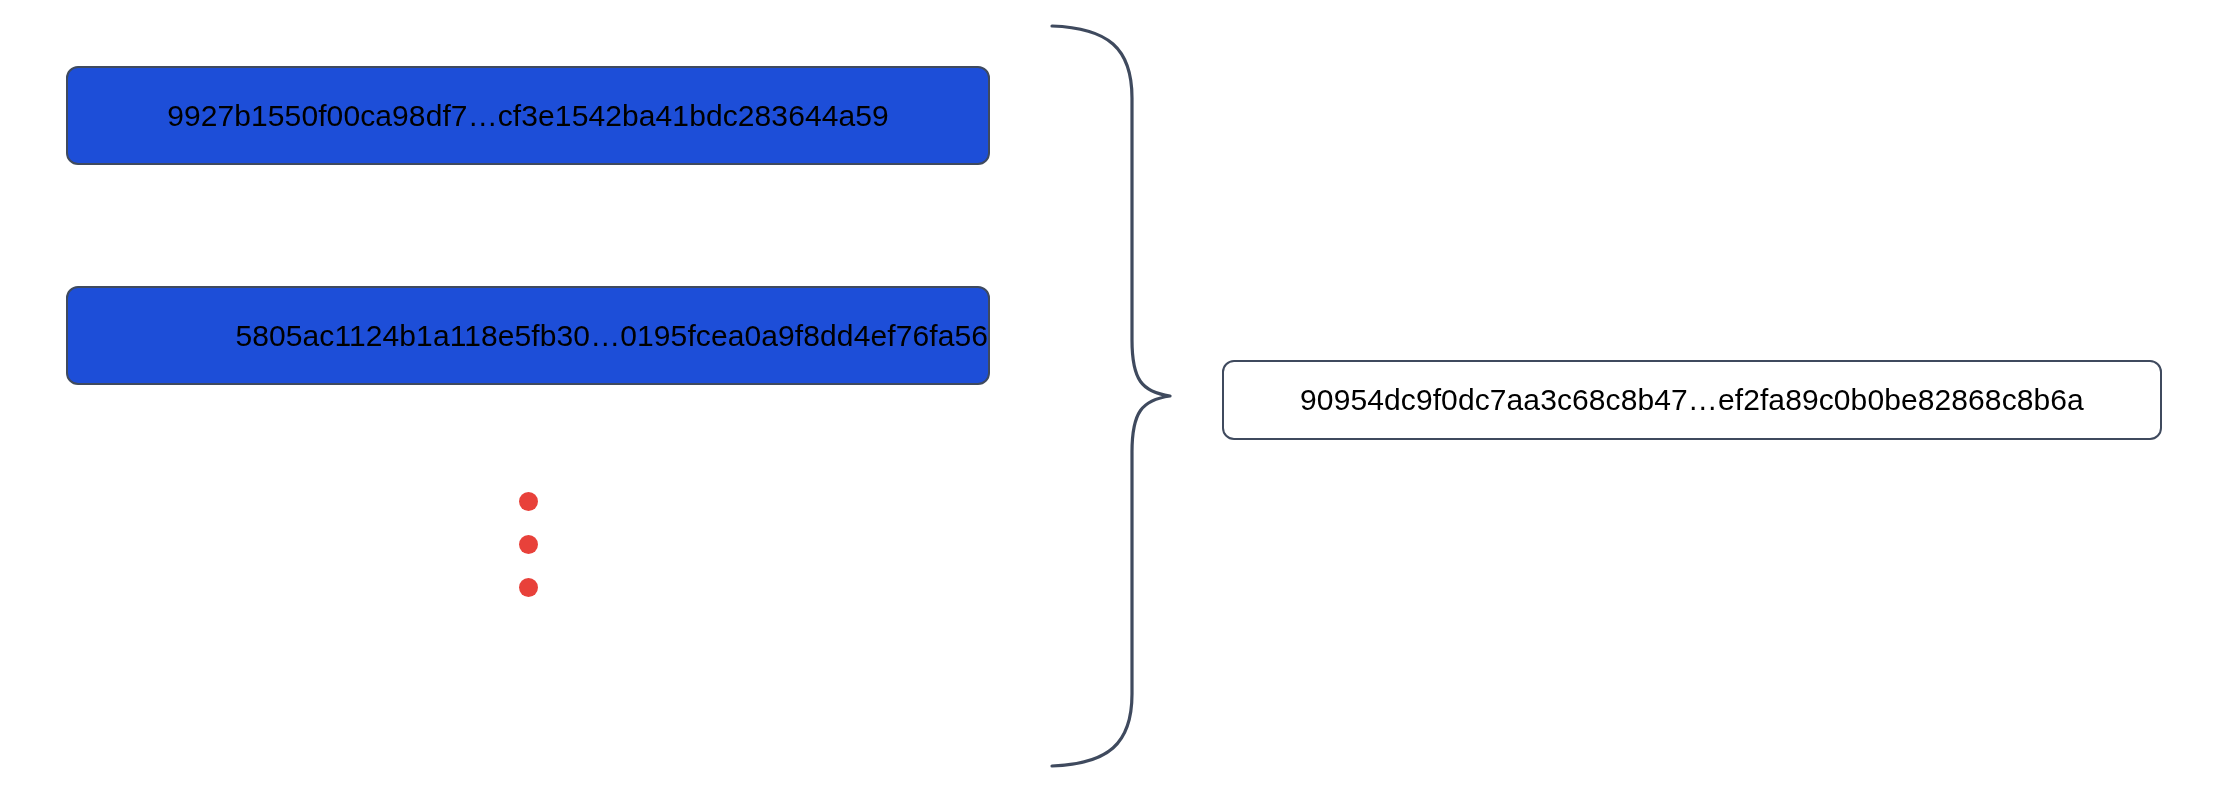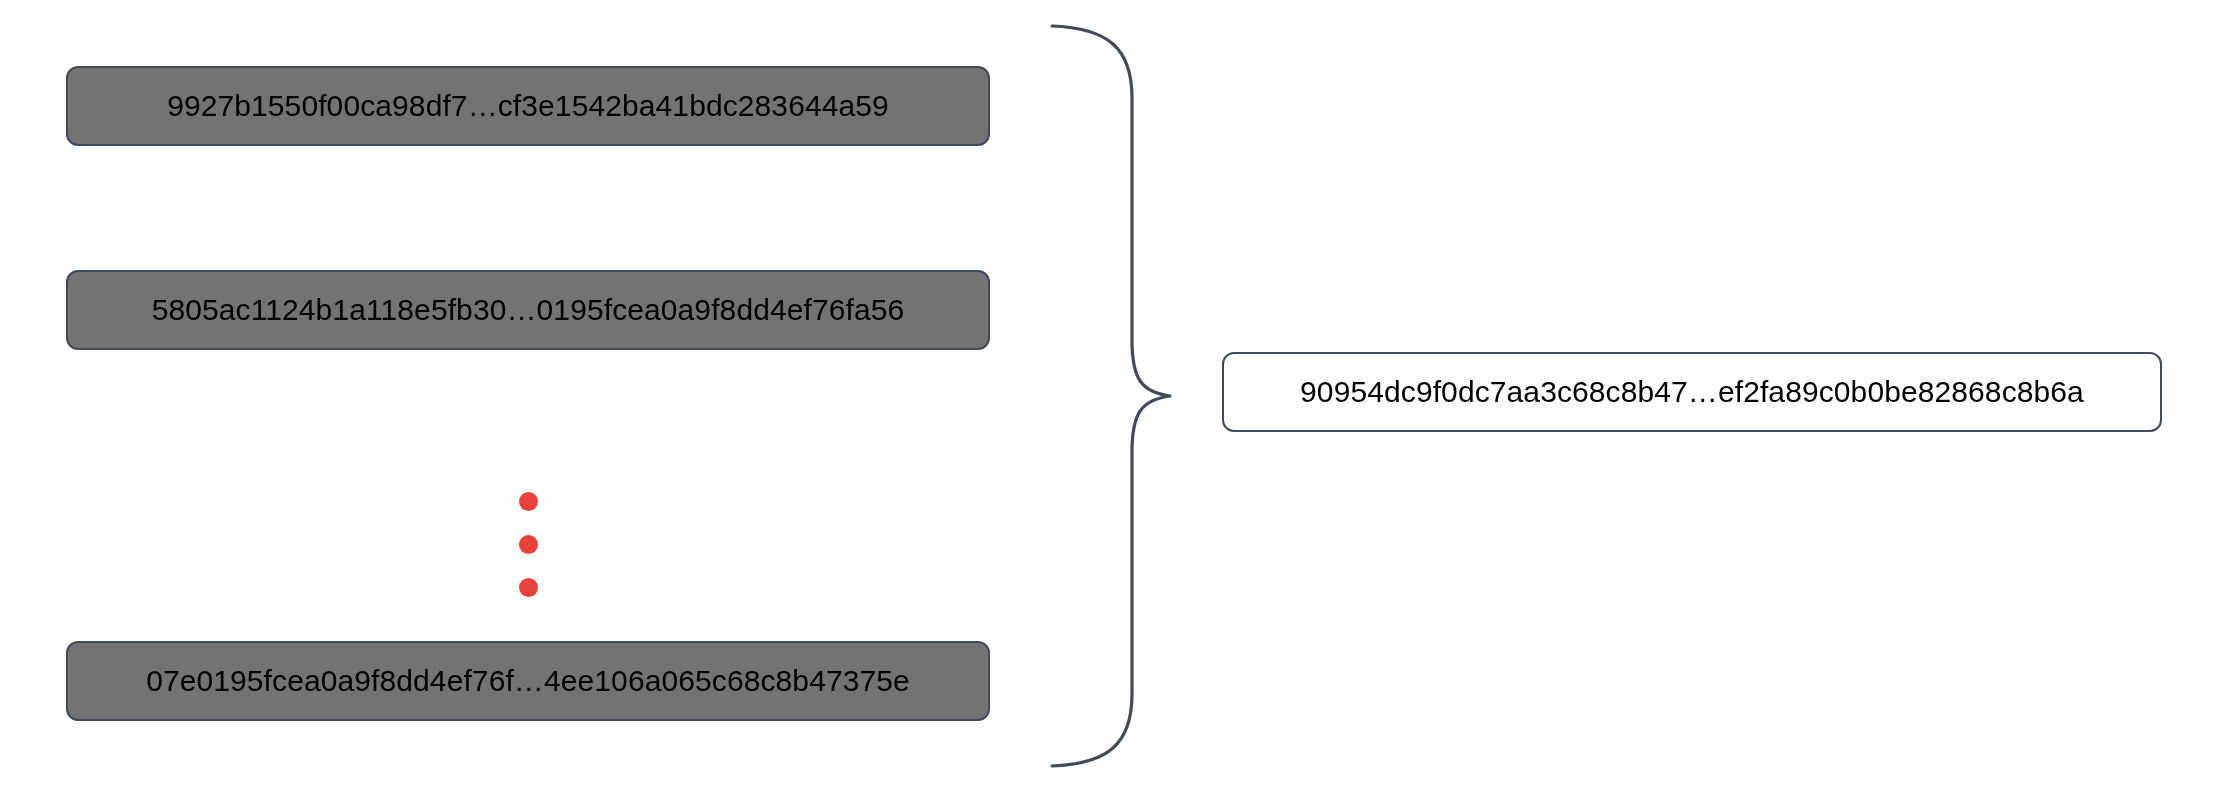--- a/index.html
+++ b/index.html
@@ -16,41 +16,41 @@
     height: 792px;
     background: #ffffff;
     overflow: hidden;
   }
 
   
   .hash-box {
     position: absolute;
     box-sizing: border-box;
     width: 924px;
-    height: 80px;
+    height: 99px;
     left: 66px;
     border: 2.6px solid #3f4a5e;
     border-radius: 12px;
-    background: #737373;
+    background: #1d4ed8;
     display: flex;
     align-items: center;
     justify-content: center;
   }
   .hash-box .hash-text,
   .output-box .hash-text {
     font-family: "Liberation Sans", sans-serif;
     font-size: 30px;
     letter-spacing: 0.1px;
     color: #000000;
     white-space: nowrap;
   }
 
   #hash-box-0 { top: 66px; }
   #hash-box-1 { top: 176px; }
-  #hash-box-2 { top: 270px; }
+  #hash-box-2 { top: 286px; justify-content: flex-end; }
   #hash-box-3 { top: 396px; }
   #hash-box-4 { top: 641px; }
 
   
   .ellipsis {
     position: absolute;
     left: 0;
     top: 492px;
     width: 1056px;
     display: flex;
@@ -73,21 +73,21 @@
     width: 130px;
     height: 748px;
   }
   #brace svg { display: block; overflow: visible; }
 
   
   .output-box {
     position: absolute;
     box-sizing: border-box;
     left: 1222px;
-    top: 352px;
+    top: 360px;
     width: 940px;
     height: 80px;
     border: 2.6px solid #3f4a5e;
     border-radius: 12px;
     background: #ffffff;
     display: flex;
     align-items: center;
     justify-content: center;
   }
 </style>
@@ -105,23 +105,20 @@
     <span class="hash-text">5805ac1124b1a118e5fb30…0195fcea0a9f8dd4ef76fa56</span>
   </div>
 
 
   <div class="ellipsis">
     <span class="dot"></span>
     <span class="dot"></span>
     <span class="dot"></span>
   </div>
 
-  <div id="hash-box-4" class="hash-box">
-    <span class="hash-text">07e0195fcea0a9f8dd4ef76f…4ee106a065c68c8b47375e</span>
-  </div>
 
   <div id="brace">
     <svg viewBox="0 0 130 748" width="130" height="748" fill="none" xmlns="http://www.w3.org/2000/svg" aria-hidden="true">
       <path d="M 6 4
                C 62 6 86 26 86 76
                L 86 318
                C 86 358 96 370 124 374
                C 96 378 86 390 86 430
                L 86 672
                C 86 722 62 742 6 744" stroke="#3f4a5e" stroke-width="3.2" stroke-linecap="round" stroke-linejoin="round" fill="none"></path>

